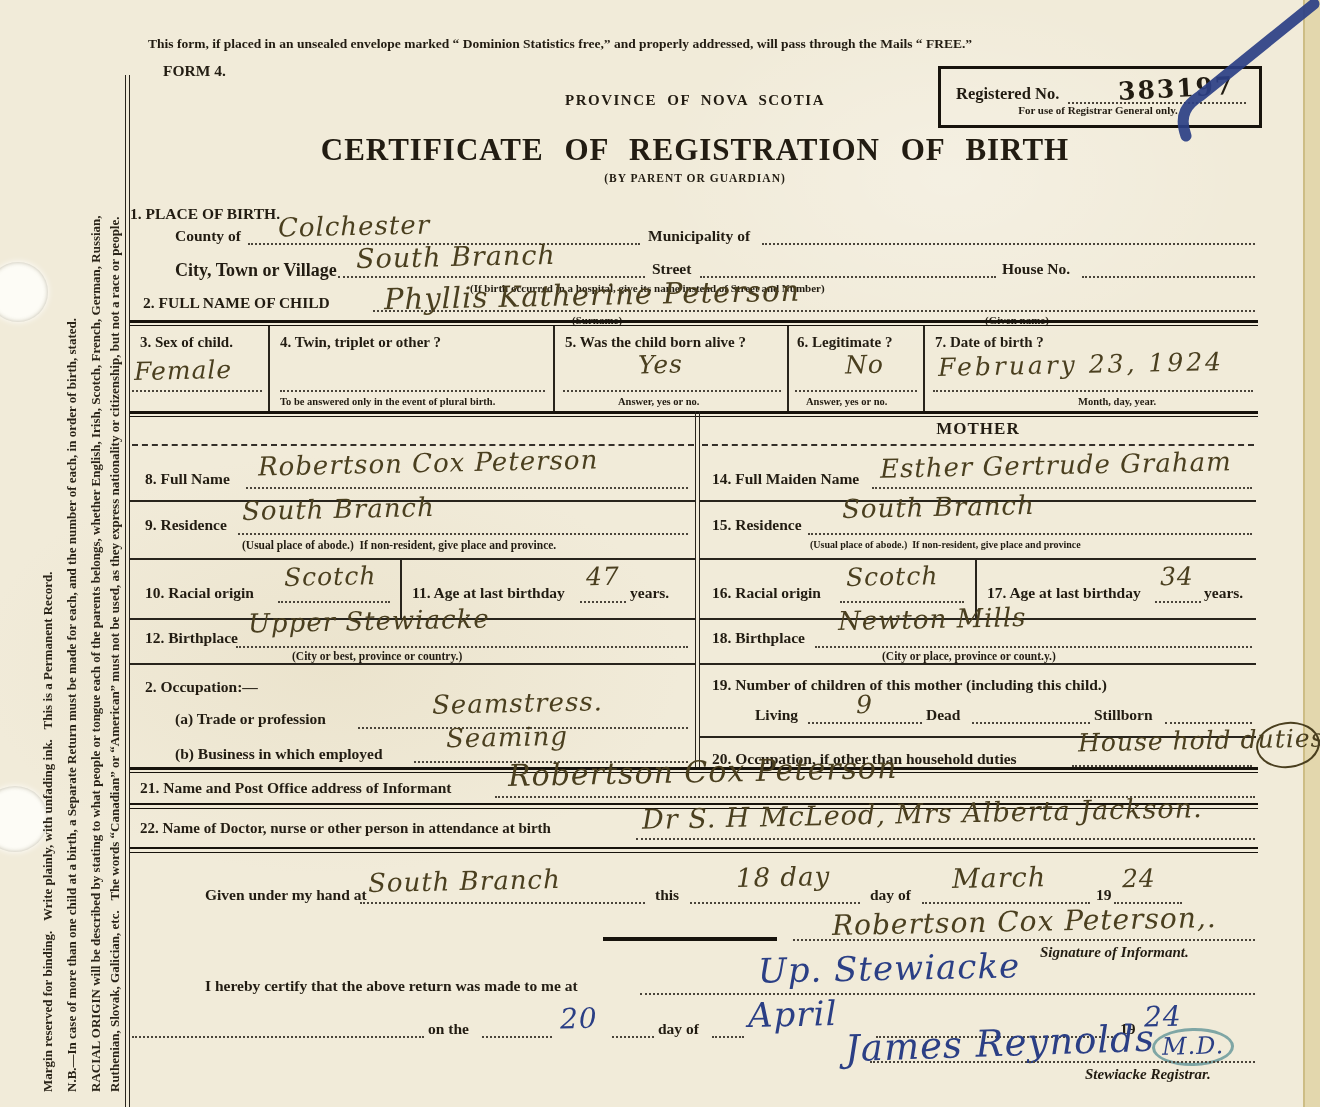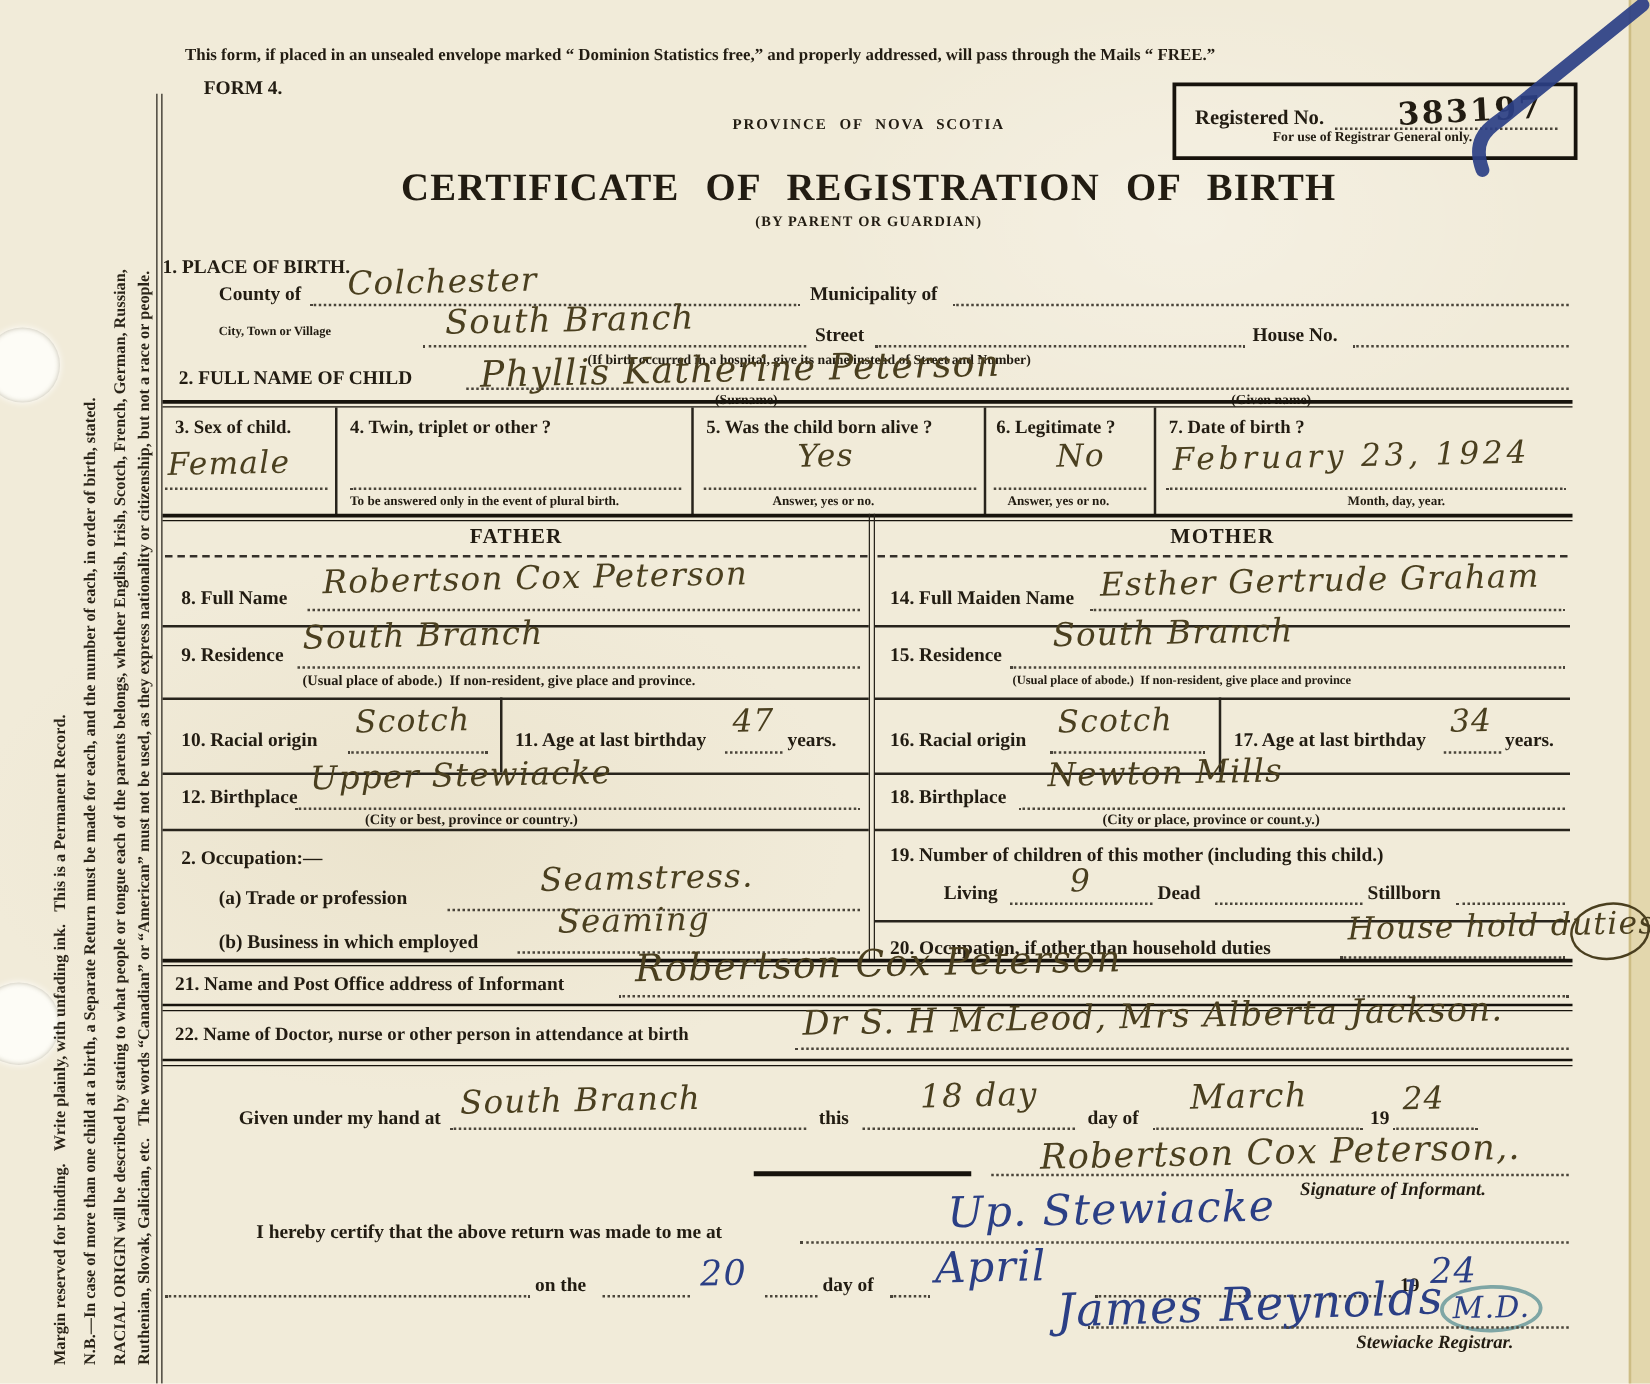--- a/index.html
+++ b/index.html
@@ -61,21 +61,21 @@
   <div class="vtext" style="left:40px; top:1092px;">Margin reserved for binding.&nbsp;&nbsp;&nbsp;Write plainly, with unfading ink.&nbsp;&nbsp;&nbsp;This is a Permanent Record.</div>
   <div class="vtext" style="left:64px; top:1092px;">N.B.—In case of more than one child at a birth, a Separate Return must be made for each, and the number of each, in order of birth, stated.</div>
   <div class="vtext" style="left:88px; top:1092px;">RACIAL ORIGIN will be described by stating to what people or tongue each of the parents belongs, whether English, Irish, Scotch, French, German, Russian,</div>
   <div class="vtext" style="left:107px; top:1092px;">Ruthenian, Slovak, Galician, etc.&nbsp;&nbsp;&nbsp;The words “Canadian” or “American” must not be used, as they express nationality or citizenship, but not a race or people.</div>
 
   <div class="abs" style="left:125px; top:75px; width:1px; height:1032px; background:#28241c;"></div>
   <div class="abs" style="left:129px; top:75px; width:1px; height:1032px; background:#28241c;"></div>
 
   <div class="abs sm" style="left:148px; top:36px; font-size:13.5px;">This form, if placed in an unsealed envelope marked “ Dominion Statistics free,” and properly addressed, will pass through the Mails “ FREE.”</div>
   <div class="abs lbl" style="left:163px; top:62px; font-size:15.5px;">FORM 4.</div>
-  <div class="abs lbl center" style="left:420px; top:92px; width:550px; font-size:12px; letter-spacing:1.5px; word-spacing:5px;">PROVINCE OF NOVA SCOTIA</div>
+  <div class="abs lbl center" style="left:420px; top:92px; width:550px; font-size:15px; letter-spacing:1.5px; word-spacing:5px;">PROVINCE OF NOVA SCOTIA</div>
 
   <div class="abs" style="left:938px; top:66px; width:318px; height:56px; border:3px solid #17130c;"></div>
   <div class="abs lbl" style="left:956px; top:84px; font-size:16.5px;">Registered No.</div>
   <div class="abs dot" style="left:1068px; top:102px; width:178px;"></div>
   <div class="abs lbl" style="left:1118px; top:74px; font-size:25px; letter-spacing:2px; transform:rotate(-3deg); font-family:'DejaVu Serif',serif;">383197</div>
   <div class="abs sm center" style="left:948px; top:104px; width:300px; font-size:11px;">For use of Registrar General only.</div>
 
   <svg class="abs" style="left:1140px; top:0px;" width="180" height="150" viewBox="0 0 180 150">
     <path d="M46 136 C38 114 48 104 60 96 L174 4" fill="none" stroke="#2b3f85" stroke-width="11" stroke-linecap="round" opacity="0.92"></path>
   </svg>
@@ -84,21 +84,21 @@
   <div class="abs lbl center" style="left:230px; top:132px; width:930px; font-size:31px; letter-spacing:1px; word-spacing:12px;">CERTIFICATE OF REGISTRATION OF BIRTH</div>
 
   <div class="abs lbl" style="left:130px; top:205px; font-size:15.5px;">1. PLACE OF BIRTH.</div>
 
   <div class="abs lbl" style="left:175px; top:227px; font-size:15.5px;">County of</div>
   <div class="abs dot" style="left:248px; top:243px; width:392px;"></div>
   <div class="abs hw" style="left:278px; top:211px; font-size:26px;">Colchester</div>
   <div class="abs lbl" style="left:648px; top:227px; font-size:15.5px;">Municipality of</div>
   <div class="abs dot" style="left:762px; top:243px; width:493px;"></div>
 
-  <div class="abs lbl" style="left:175px; top:260px; font-size:10px;">City, Town or Village</div>
+  <div class="abs lbl" style="left:175px; top:260px; font-size:18px;">City, Town or Village</div>
   <div class="abs dot" style="left:338px; top:276px; width:307px;"></div>
   <div class="abs hw" style="left:356px; top:241px; font-size:27px;">South Branch</div>
   <div class="abs lbl" style="left:652px; top:260px; font-size:15.5px;">Street</div>
   <div class="abs dot" style="left:700px; top:276px; width:296px;"></div>
   <div class="abs lbl" style="left:1002px; top:260px; font-size:15.5px;">House No.</div>
   <div class="abs dot" style="left:1082px; top:276px; width:173px;"></div>
   <div class="abs sm" style="left:470px; top:282px; font-size:11px;">(If birth occurred in a hospital, give its name instead of Street and Number)</div>
 
   <div class="abs lbl" style="left:143px; top:294px; font-size:15.5px;">2. FULL NAME OF CHILD</div>
   <div class="abs dot" style="left:373px; top:310px; width:882px;"></div>
@@ -134,21 +134,20 @@
   <div class="abs lbl" style="left:935px; top:334px; font-size:15px;">7. Date of birth ?</div>
   <div class="abs hw" style="left:938px; top:350px; font-size:25px; letter-spacing:3px;">February 23, 1924</div>
   <div class="abs dot" style="left:933px; top:390px; width:320px;"></div>
   <div class="abs sm" style="left:1078px; top:396px; font-size:10.5px;">Month, day, year.</div>
 
   <div class="abs dline" style="left:130px; top:411px; width:1128px;"></div>
 
   <div class="abs" style="left:695px; top:411px; width:1px; height:357px; background:#28241c;"></div>
   <div class="abs" style="left:699px; top:411px; width:1px; height:357px; background:#28241c;"></div>
 
-  <div class="abs lbl center" style="left:130px; top:419px; width:566px; font-size:17px; letter-spacing:1px;">FATHER</div>
   <div class="abs dash" style="left:132px; top:444px; width:562px;"></div>
 
   <div class="abs lbl" style="left:145px; top:470px; font-size:15.5px;">8. Full Name</div>
   <div class="abs hw" style="left:258px; top:448px; font-size:26px;">Robertson Cox Peterson</div>
   <div class="abs dot" style="left:246px; top:487px; width:442px;"></div>
   <div class="abs rule" style="left:130px; top:500px; width:565px;"></div>
 
   <div class="abs lbl" style="left:145px; top:516px; font-size:15.5px;">9. Residence</div>
   <div class="abs hw" style="left:242px; top:494px; font-size:26px;">South Branch</div>
   <div class="abs dot" style="left:238px; top:533px; width:450px;"></div>
@@ -230,21 +229,21 @@
   <div class="abs hw" style="left:508px; top:754px; font-size:30px;">Robertson Cox Peterson</div>
   <div class="abs dot" style="left:495px; top:796px; width:760px;"></div>
   <div class="abs dline-thin" style="left:130px; top:803px; width:1128px;"></div>
 
   <div class="abs lbl" style="left:140px; top:820px; font-size:15px;">22. Name of Doctor, nurse or other person in attendance at birth</div>
   <div class="abs hw" style="left:642px; top:798px; font-size:27px;">Dr S. H McLeod, Mrs Alberta Jackson.</div>
   <div class="abs dot" style="left:636px; top:838px; width:619px;"></div>
   <div class="abs dline-thin" style="left:130px; top:847px; width:1128px;"></div>
 
 
-  <div class="abs lbl" style="left:191px; top:886px; font-size:15.5px;">Given under my hand at</div>
+  <div class="abs lbl" style="left:205px; top:886px; font-size:15.5px;">Given under my hand at</div>
   <div class="abs dot" style="left:360px; top:902px; width:285px;"></div>
   <div class="abs hw" style="left:368px; top:866px; font-size:26px;">South Branch</div>
   <div class="abs lbl" style="left:655px; top:886px; font-size:15.5px;">this</div>
   <div class="abs dot" style="left:690px; top:902px; width:170px;"></div>
   <div class="abs hw" style="left:736px; top:862px; font-size:26px;">18 day</div>
   <div class="abs lbl" style="left:870px; top:886px; font-size:15.5px;">day of</div>
   <div class="abs dot" style="left:922px; top:902px; width:168px;"></div>
   <div class="abs hw" style="left:952px; top:862px; font-size:27px;">March</div>
   <div class="abs lbl" style="left:1096px; top:886px; font-size:15.5px;">19</div>
   <div class="abs dot" style="left:1114px; top:902px; width:68px;"></div>

